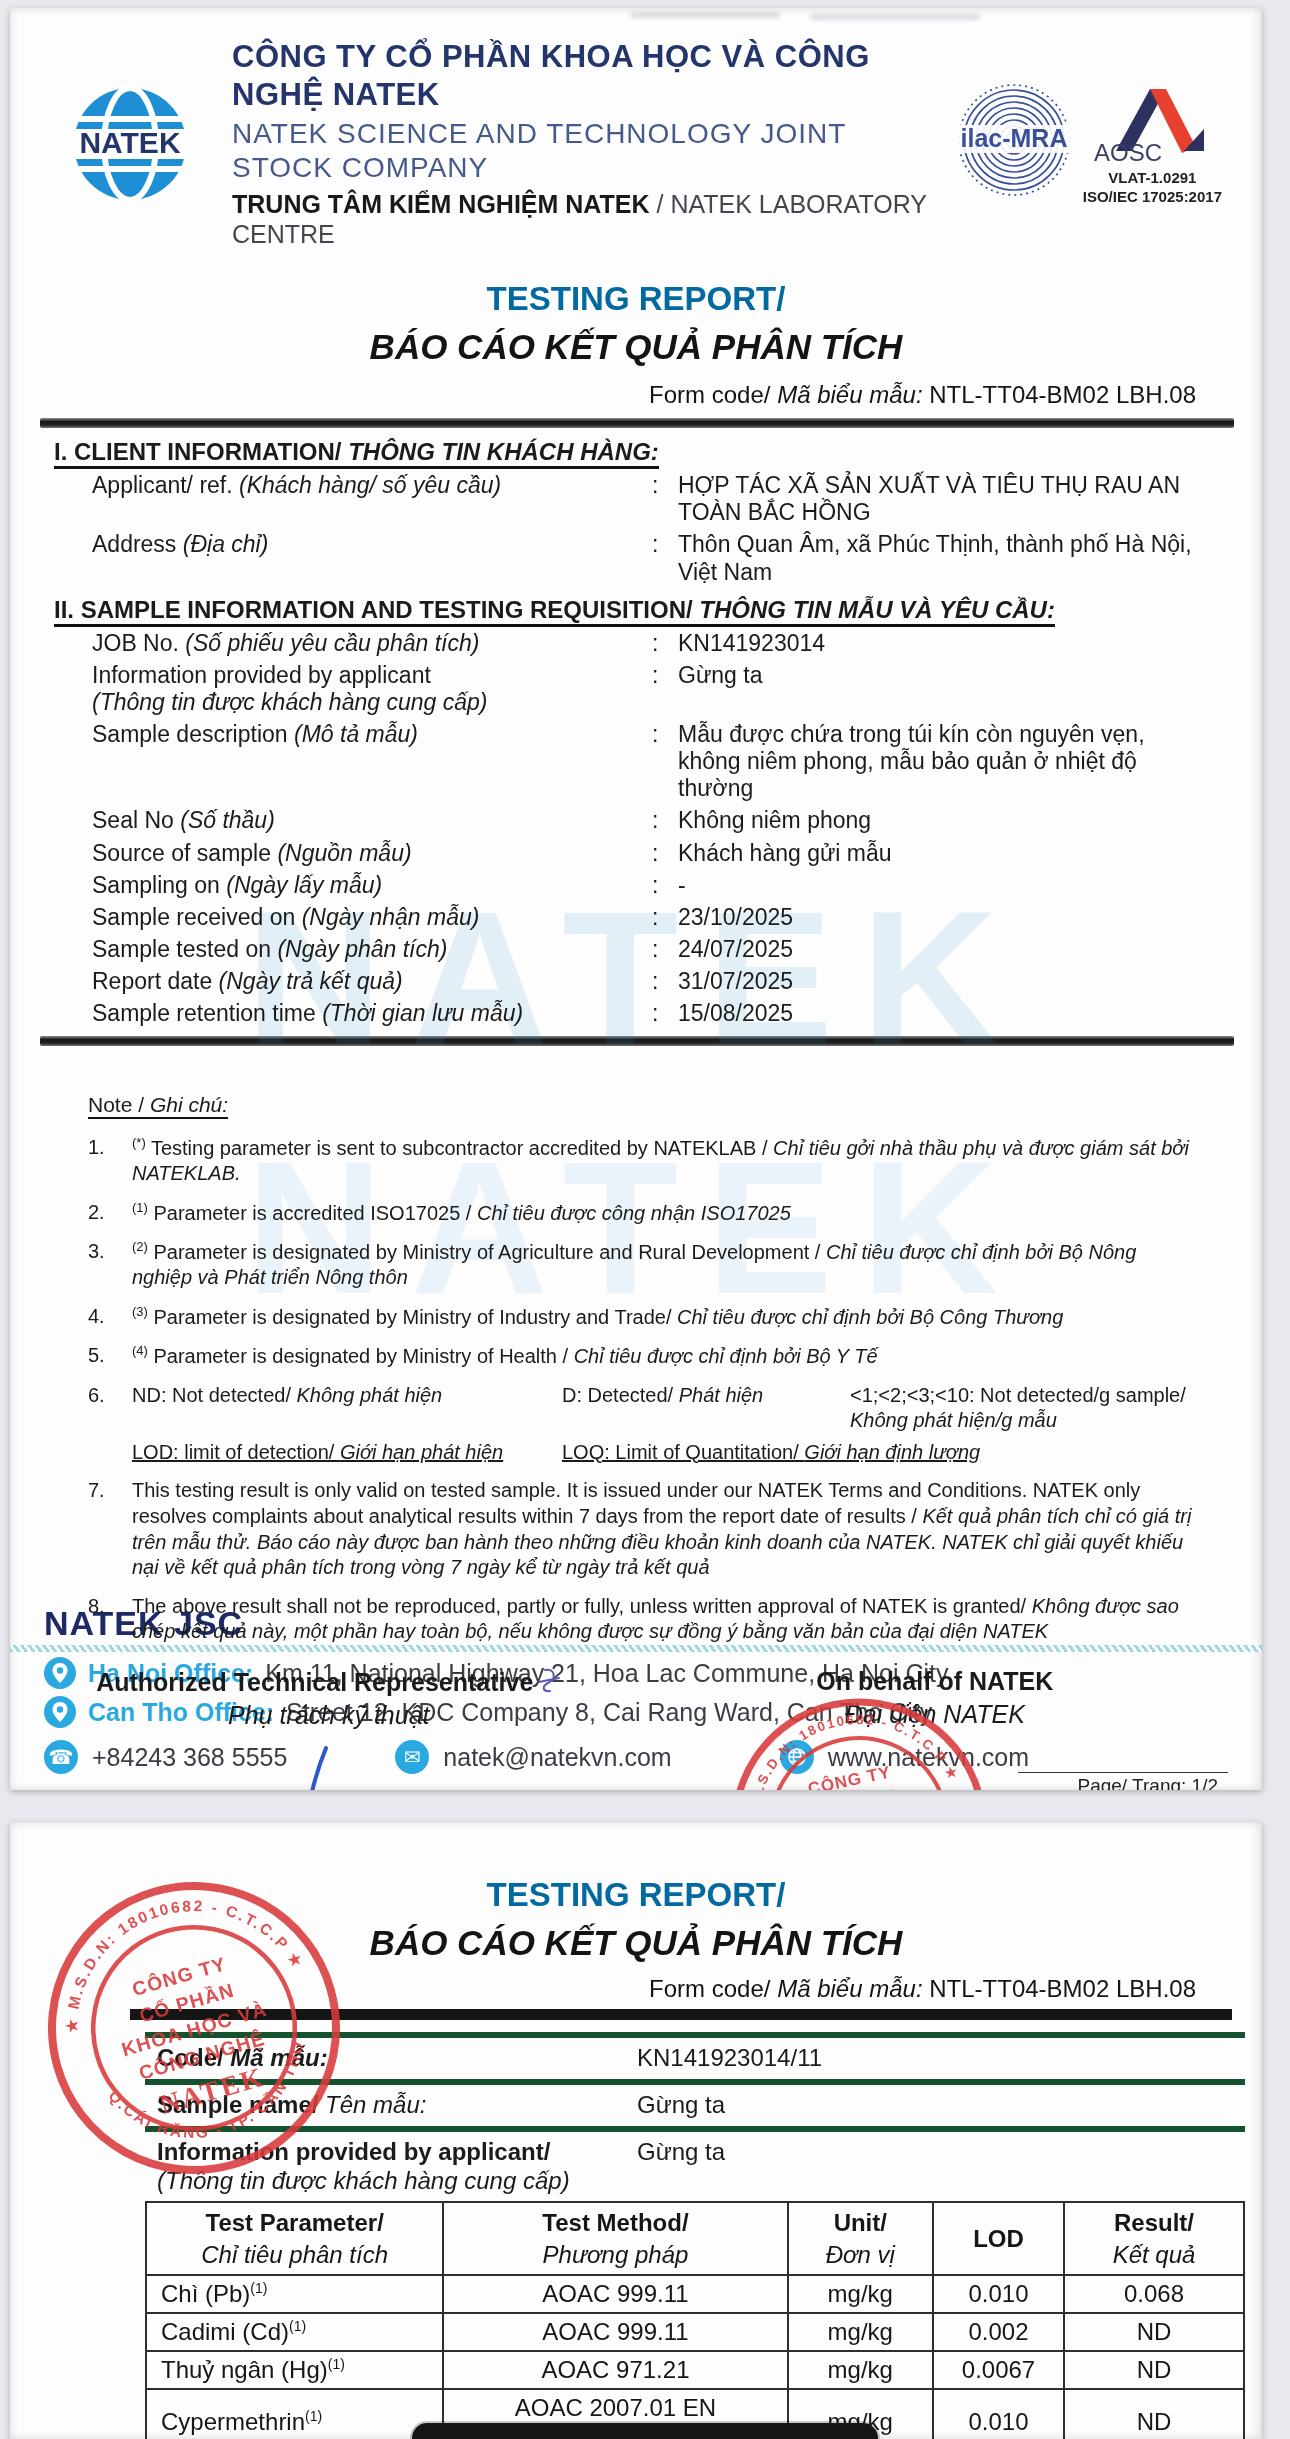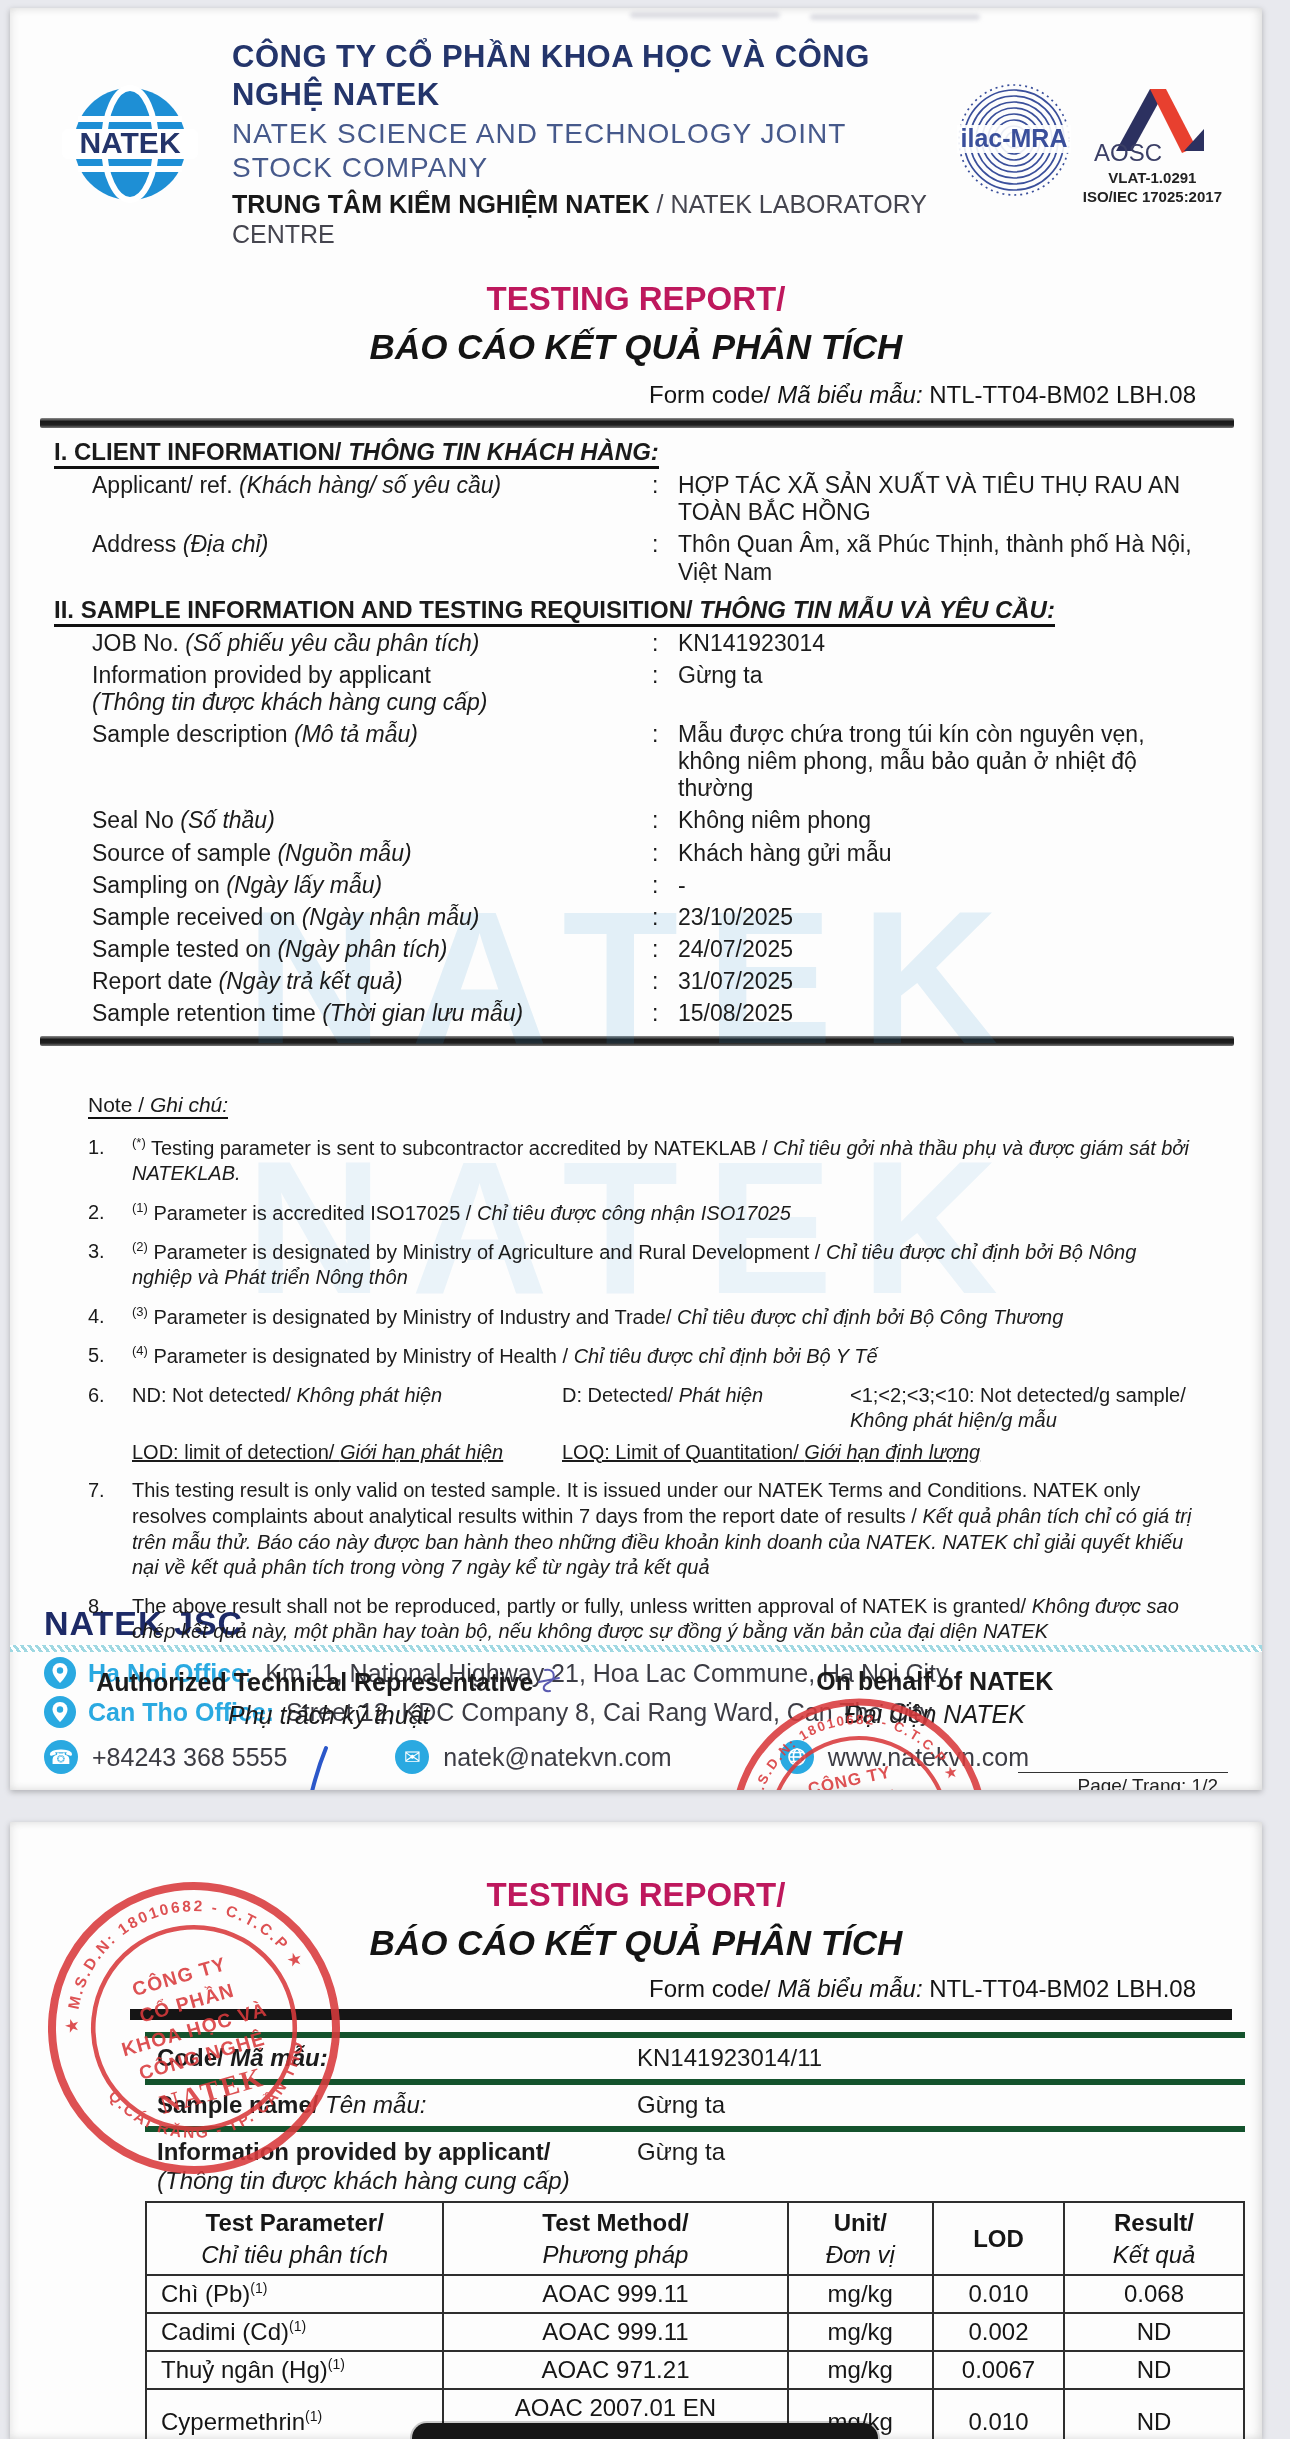--- a/index.html
+++ b/index.html
@@ -23,21 +23,21 @@
   .hd2{font-size:28px;color:#46598b;letter-spacing:1px;margin-top:3px;}
   .hd3{font-size:25px;margin-top:4px;}
   .hd3a{font-weight:bold;color:#191919;}
   .hd3c{color:#45454f;}
   .certs{display:flex;align-items:flex-start;gap:10px;}
   .aosc-wrap{text-align:center;}
   .certtxt{font-size:15px;font-weight:bold;color:#222;line-height:1.25;}
 
   
   .title{text-align:center;margin-top:26px;line-height:1.4;}
-  .t-en{font-size:33px;font-weight:bold;color:#be185d;}
+  .t-en{font-size:33px;font-weight:bold;color:#0369a1;}
   .t-vi{font-size:35px;font-weight:bold;font-style:italic;color:#141414;}
   .formcode{text-align:right;padding-right:66px;font-size:24px;margin-top:10px;color:#141414;}
   .rule{height:10px;margin:9px 28px 0 30px;
     background:linear-gradient(to bottom,#8d8d8d,#191919 35%,#202020 70%,#777);
     border-radius:2px;}
   .rule2{height:11px;margin:6px 30px 0 120px;background:#151515;}
 
   
   .sec{margin:10px 0 0 44px;font-size:24px;font-weight:bold;}
   .sec > span.u{border-bottom:3px solid #111;padding-bottom:1px;}

